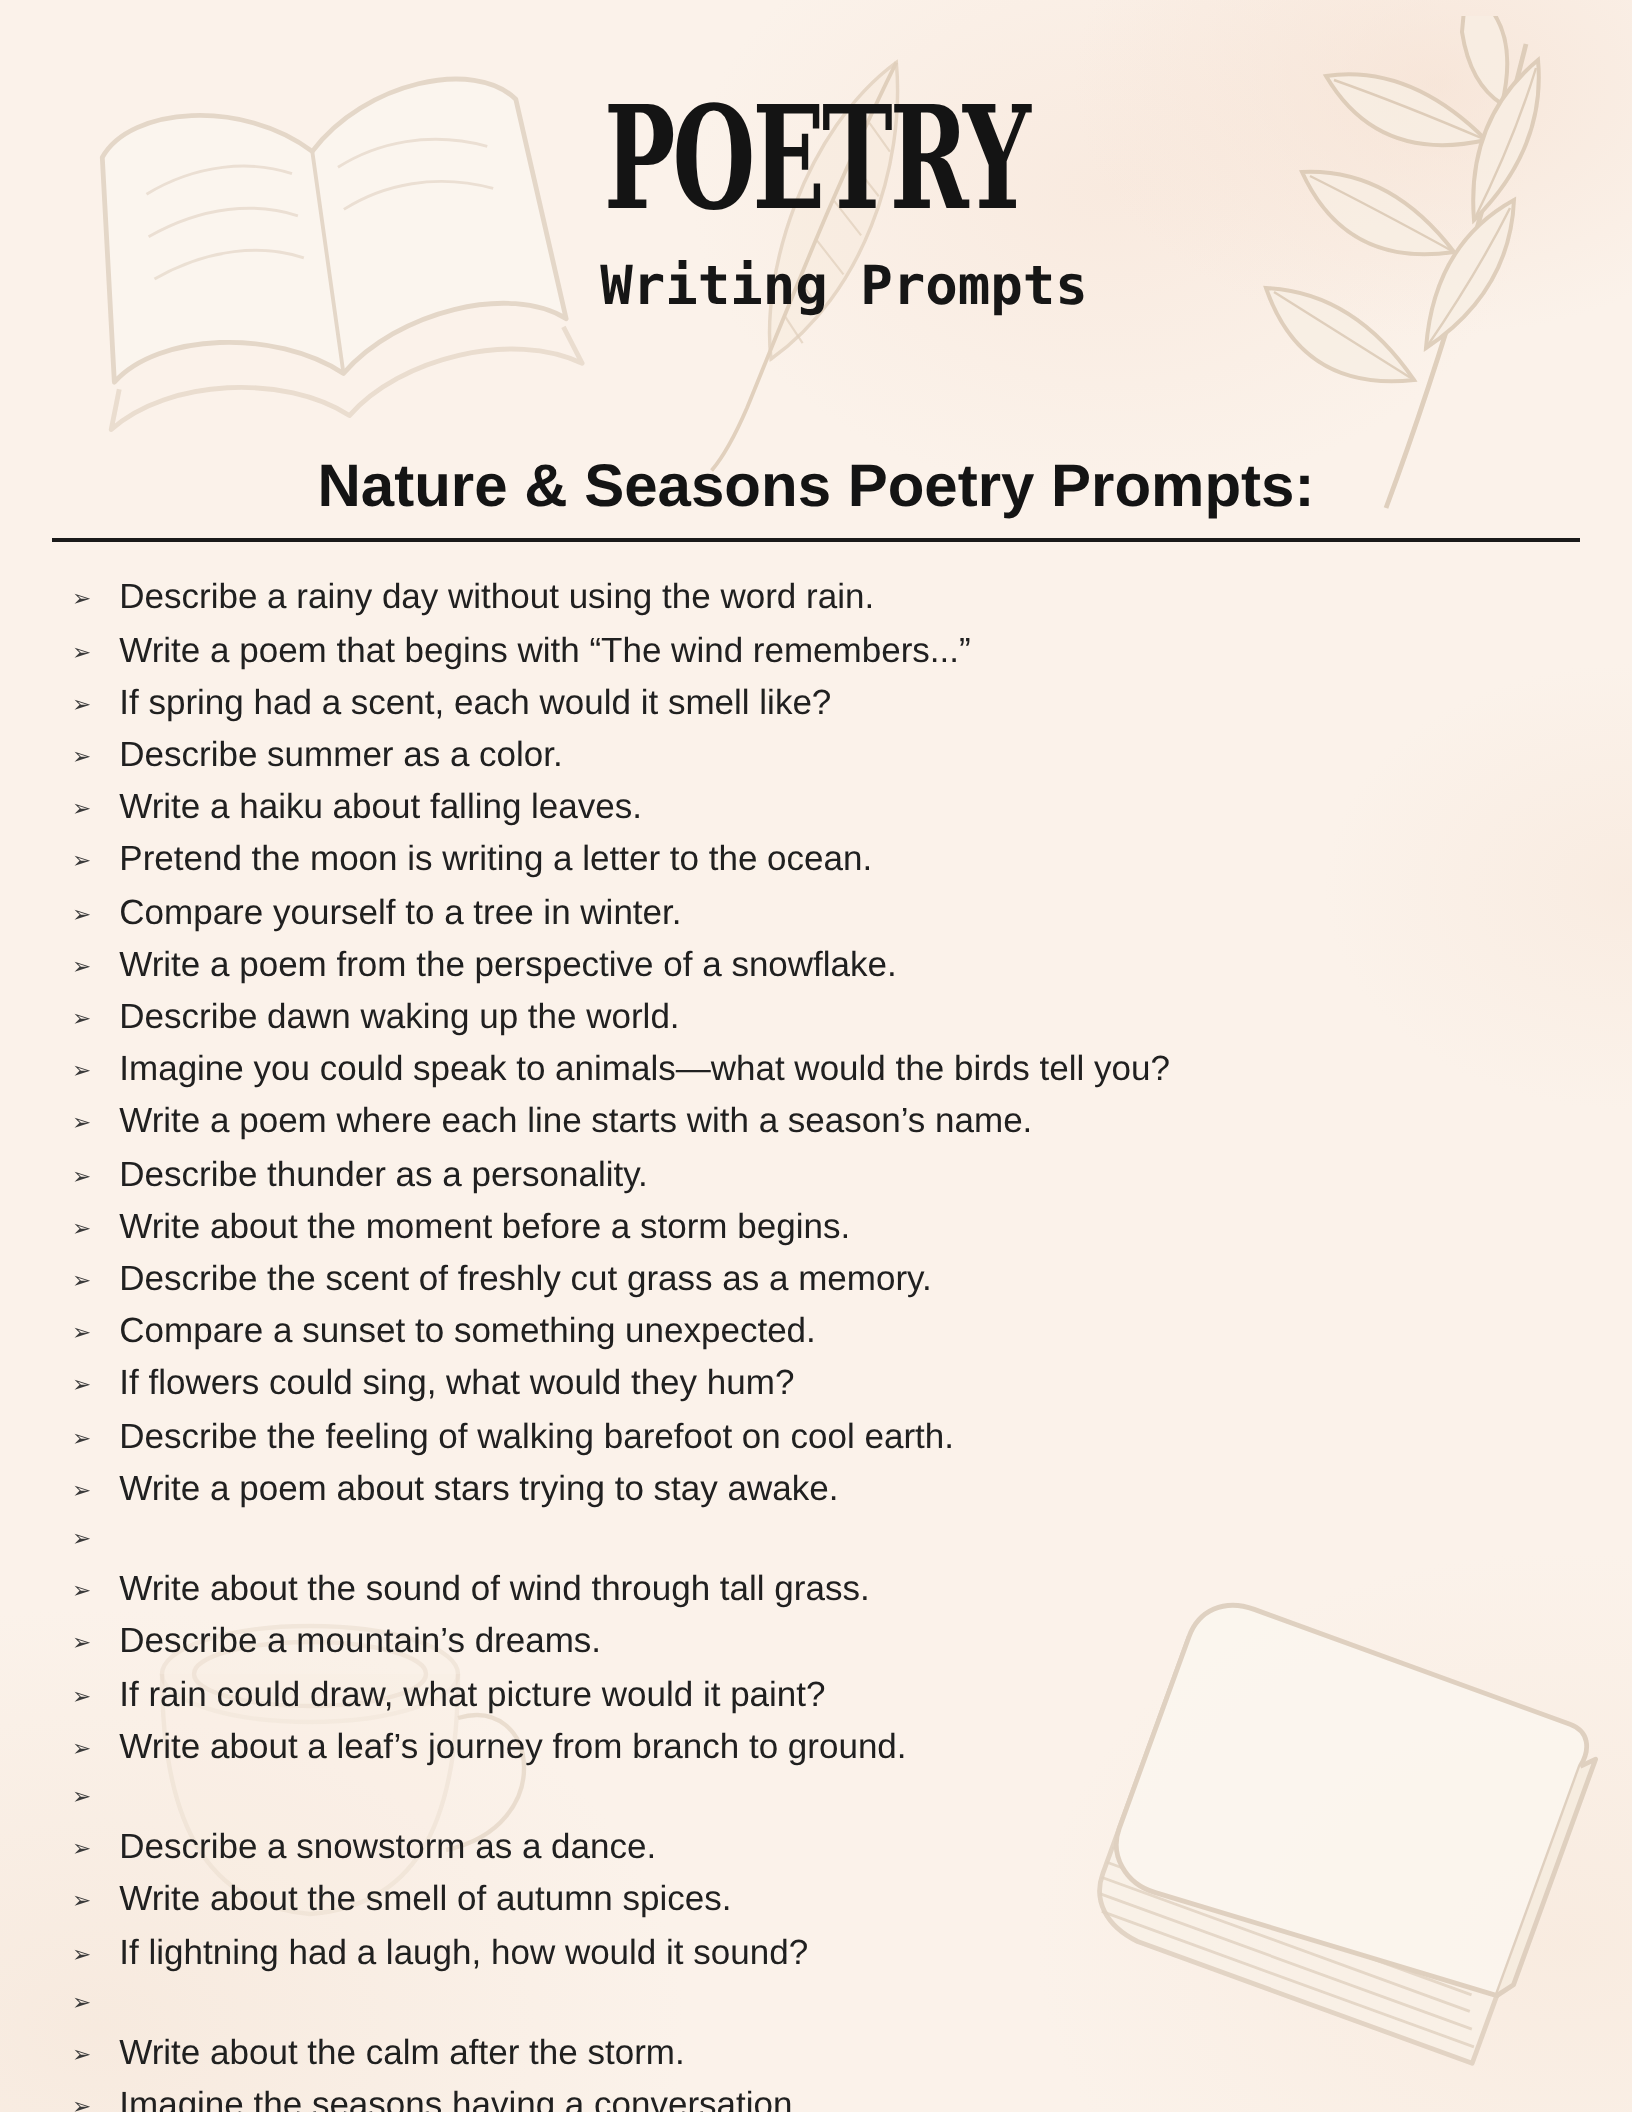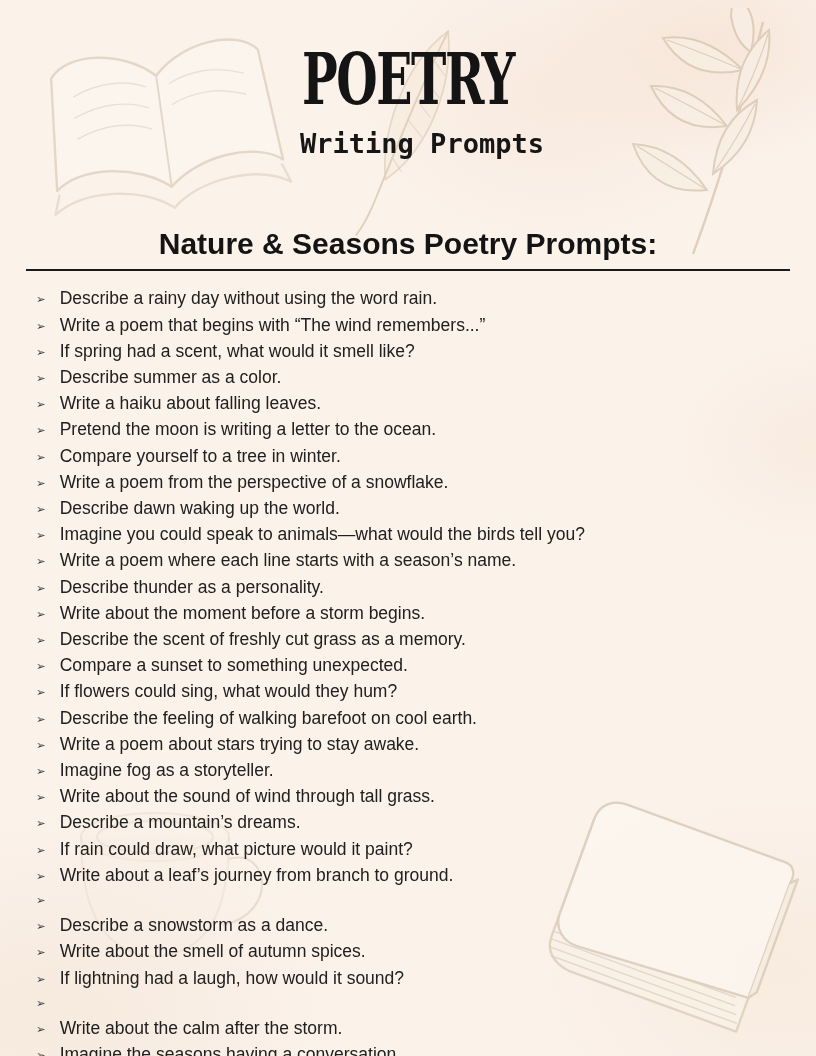--- a/index.html
+++ b/index.html
@@ -175,21 +175,21 @@
         <span class="prompt-text">Describe a rainy day without using the word rain.</span>
       </li>
 
       <li>
         <span class="bullet">➢</span>
         <span class="prompt-text">Write a poem that begins with “The wind remembers...”</span>
       </li>
 
       <li>
         <span class="bullet">➢</span>
-        <span class="prompt-text">If spring had a scent, what would it smell like?</span>
+        <span class="prompt-text">If spring had a scent, each would it smell like?</span>
       </li>
 
       <li>
         <span class="bullet">➢</span>
         <span class="prompt-text">Describe summer as a color.</span>
       </li>
 
       <li>
         <span class="bullet">➢</span>
         <span class="prompt-text">Write a haiku about falling leaves.</span>
@@ -255,21 +255,20 @@
         <span class="prompt-text">Describe the feeling of walking barefoot on cool earth.</span>
       </li>
 
       <li>
         <span class="bullet">➢</span>
         <span class="prompt-text">Write a poem about stars trying to stay awake.</span>
       </li>
 
       <li>
         <span class="bullet">➢</span>
-        <span class="prompt-text">Imagine fog as a storyteller.</span>
       </li>
 
       <li>
         <span class="bullet">➢</span>
         <span class="prompt-text">Write about the sound of wind through tall grass.</span>
       </li>
 
       <li>
         <span class="bullet">➢</span>
         <span class="prompt-text">Describe a mountain’s dreams.</span>

